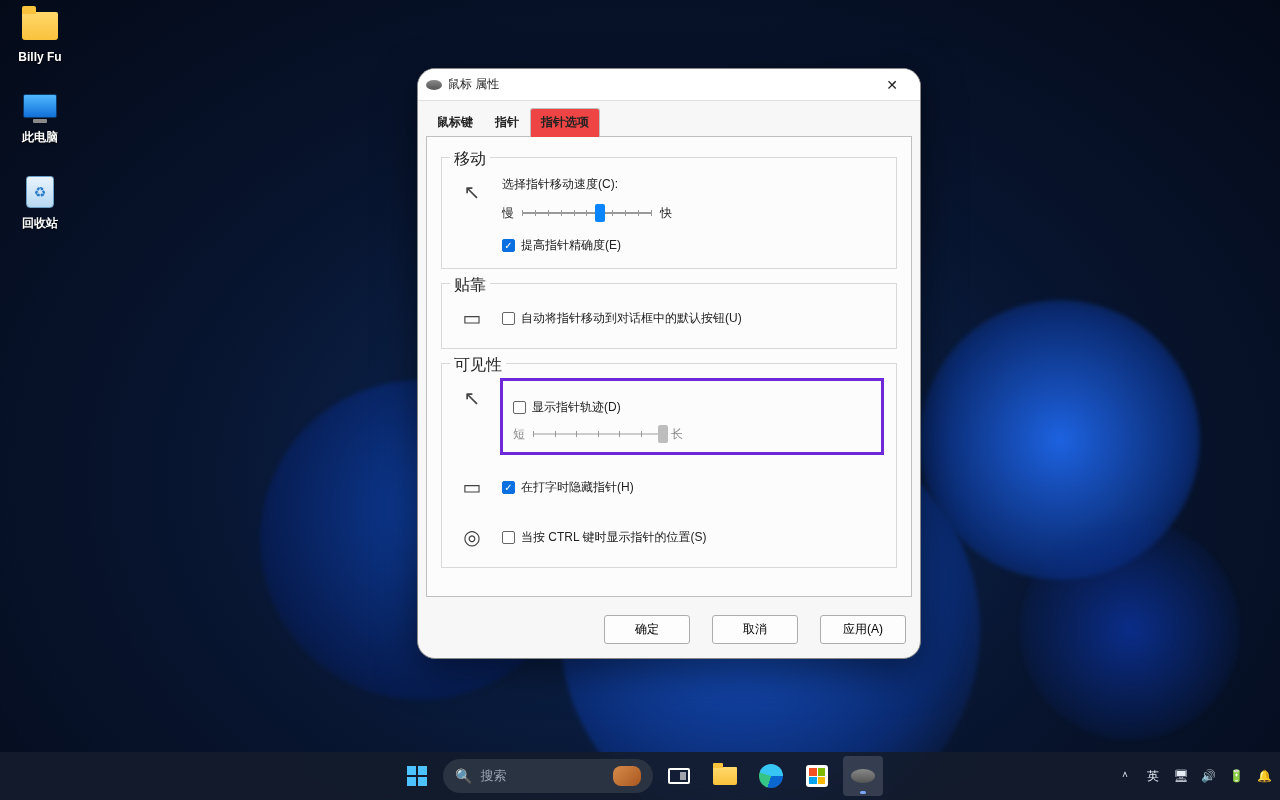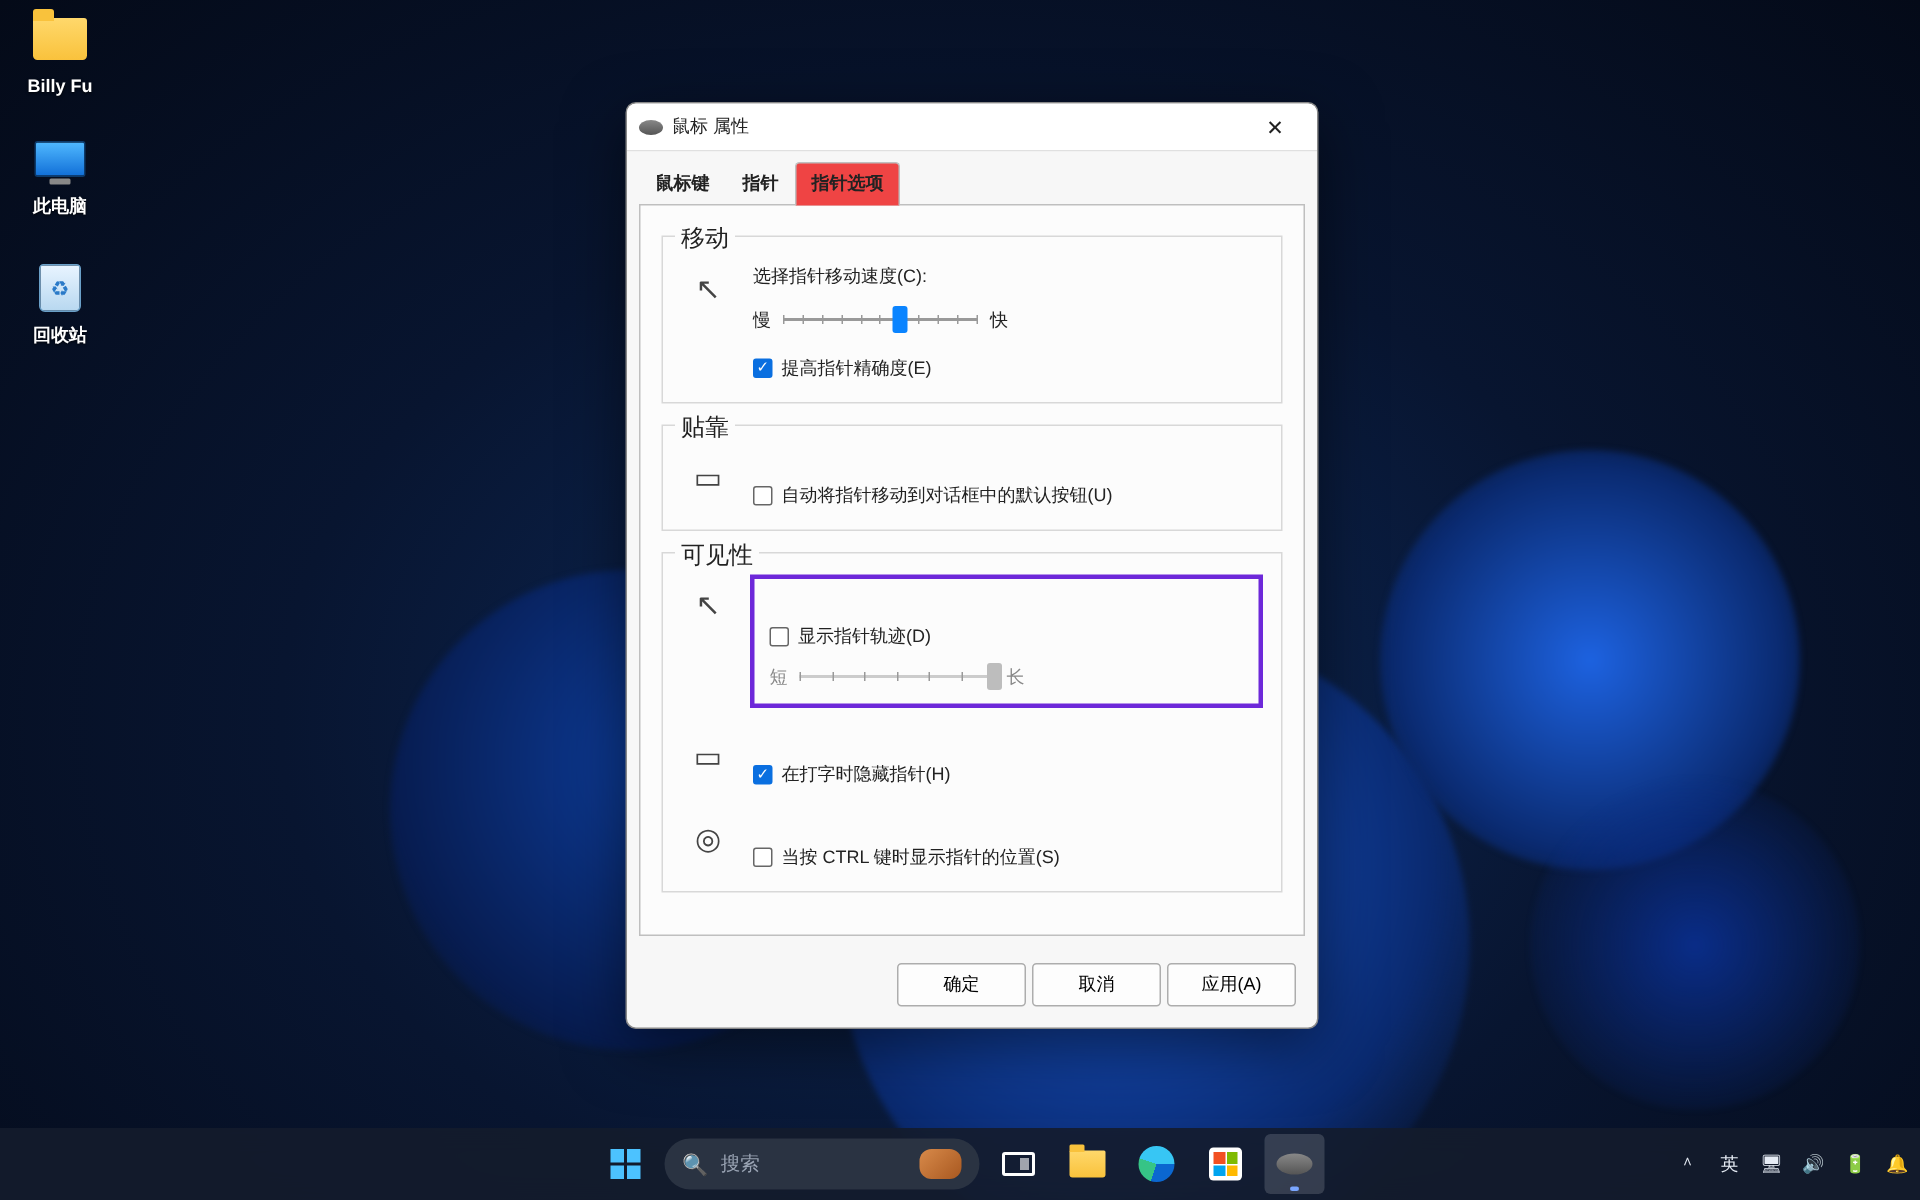--- a/index.html
+++ b/index.html
@@ -25,22 +25,22 @@
 .desk-icon .label { color: #fff; font-size: 12px; text-shadow: 0 1px 2px rgba(0,0,0,.8); line-height: 1.2; font-weight: bold; }
 .folder-glyph { width: 36px; height: 28px; background: linear-gradient(#ffd86b,#f9c23c); border-radius: 2px 2px 3px 3px; position: relative; }
 .folder-glyph::before { content:""; position:absolute; top:-6px; left:0; width:14px; height:8px; background:#f9c23c; border-radius:2px 2px 0 0; }
 .pc-glyph { width: 34px; height: 24px; background: linear-gradient(#4fb8ff,#1270d8); border:1px solid #0d3a6a; border-radius:2px; position:relative; }
 .pc-glyph::after { content:""; position:absolute; bottom:-6px; left:50%; transform:translateX(-50%); width:14px; height:4px; background:#888; border-radius:1px; }
 .bin-glyph { width: 28px; height: 32px; background: linear-gradient(#e8f4ff,#b8d8f0); border:1px solid #6aa0c8; border-radius:3px 3px 4px 4px; position:relative; display:flex; align-items:center; justify-content:center; }
 .bin-glyph::before { content:"♻"; color:#2a7ac8; font-size:14px; }
 
 
 .dialog {
-  position: absolute; left: 417px; top: 68px; width: 462px;
-  background: #f7f7f7; border: 1px solid #888; border-radius: 7px;
+  position: absolute; left: 417px; top: 68px; width: 504px;
+  background: #f7f7f7; border: 1px solid #888; border-radius: 18px;
   box-shadow: 0 12px 40px rgba(0,0,0,.5); overflow: hidden;
   font-size: 12px; color: #222;
 }
 .titlebar { height: 32px; display: flex; align-items: center; padding: 0 8px; background: #fff; border-bottom: 1px solid #e0e0e0; }
 .titlebar .mouse-icon { width: 16px; height: 10px; background: linear-gradient(#888,#555); border-radius: 50%; margin-right: 6px; }
 .titlebar .title { font-size: 12px; }
 .titlebar .spacer { flex: 1; }
 .close-btn { width: 40px; height: 28px; display:flex; align-items:center; justify-content:center; cursor:pointer; border-radius:4px; }
 .close-x { font-size: 14px; line-height:1; }
 
@@ -57,28 +57,28 @@
 .opt-body { flex: 1; }
 
 .slider-row { display:flex; align-items:center; gap:8px; margin-top:10px; font-size:12px; }
 .slider-track { position:relative; width:130px; height:20px; }
 .slider-track .rail { position:absolute; top:9px; left:0; right:0; height:2px; background:#999; }
 .slider-track .ticks { position:absolute; top:7px; left:0; right:0; display:flex; justify-content:space-between; }
 .slider-track .ticks span { width:1px; height:6px; background:#999; }
 .slider-thumb { position:absolute; top:1px; width:10px; height:18px; background:#0a84ff; border-radius:2px; transform:translateX(-50%); cursor:pointer; }
 .slider-thumb.disabled { background:#bdbdbd; }
 
-.chk { display:flex; align-items:center; gap:6px; margin-top:20px; cursor:pointer; }
+.chk { display:flex; align-items:center; gap:6px; margin-top:8px; cursor:pointer; }
 .chkbox { width:13px; height:13px; border:1px solid #666; border-radius:2px; background:#fff; flex:none; display:flex; align-items:center; justify-content:center; }
 .chkbox.checked { background:#0a6fe0; border-color:#0a6fe0; }
 .chkbox.checked::after { content:"✓"; color:#fff; font-size:10px; line-height:1; }
 
 .highlight-box { border: 3px solid #6d28d9; padding: 10px 10px 8px; margin: -4px -2px 10px; }
 
-.btn-row { display:flex; justify-content:flex-end; gap:4px; padding: 10px 14px 14px; align-items: center; }
+.btn-row { display:flex; justify-content:flex-end; gap:22px; padding: 10px 14px 14px; align-items: center; }
 .btn { min-width:86px; padding:5px 12px; background:#fdfdfd; border:1px solid #adadad; border-radius:3px; font-size:12px; cursor:pointer; }
 
 
 .taskbar { position:absolute; left:0; right:0; bottom:0; height:48px; background: rgba(20,28,44,.9); backdrop-filter: blur(8px); display:flex; align-items:center; }
 .tb-center { position:absolute; left:50%; transform:translateX(-50%); display:flex; align-items:center; gap:6px; }
 .tb-btn { width:40px; height:40px; border-radius:4px; display:flex; align-items:center; justify-content:center; cursor:pointer; color:#fff; }
 .tb-btn.active { background:rgba(255,255,255,.15); position:relative; }
 .tb-btn.active::after { content:""; position:absolute; bottom:2px; left:50%; transform:translateX(-50%); width:6px; height:3px; background:#7aa6ff; border-radius:2px; }
 .start-logo { display:grid; grid-template-columns:9px 9px; grid-template-rows:9px 9px; gap:2px; }
 .start-logo span { background:#4cc2ff; }

